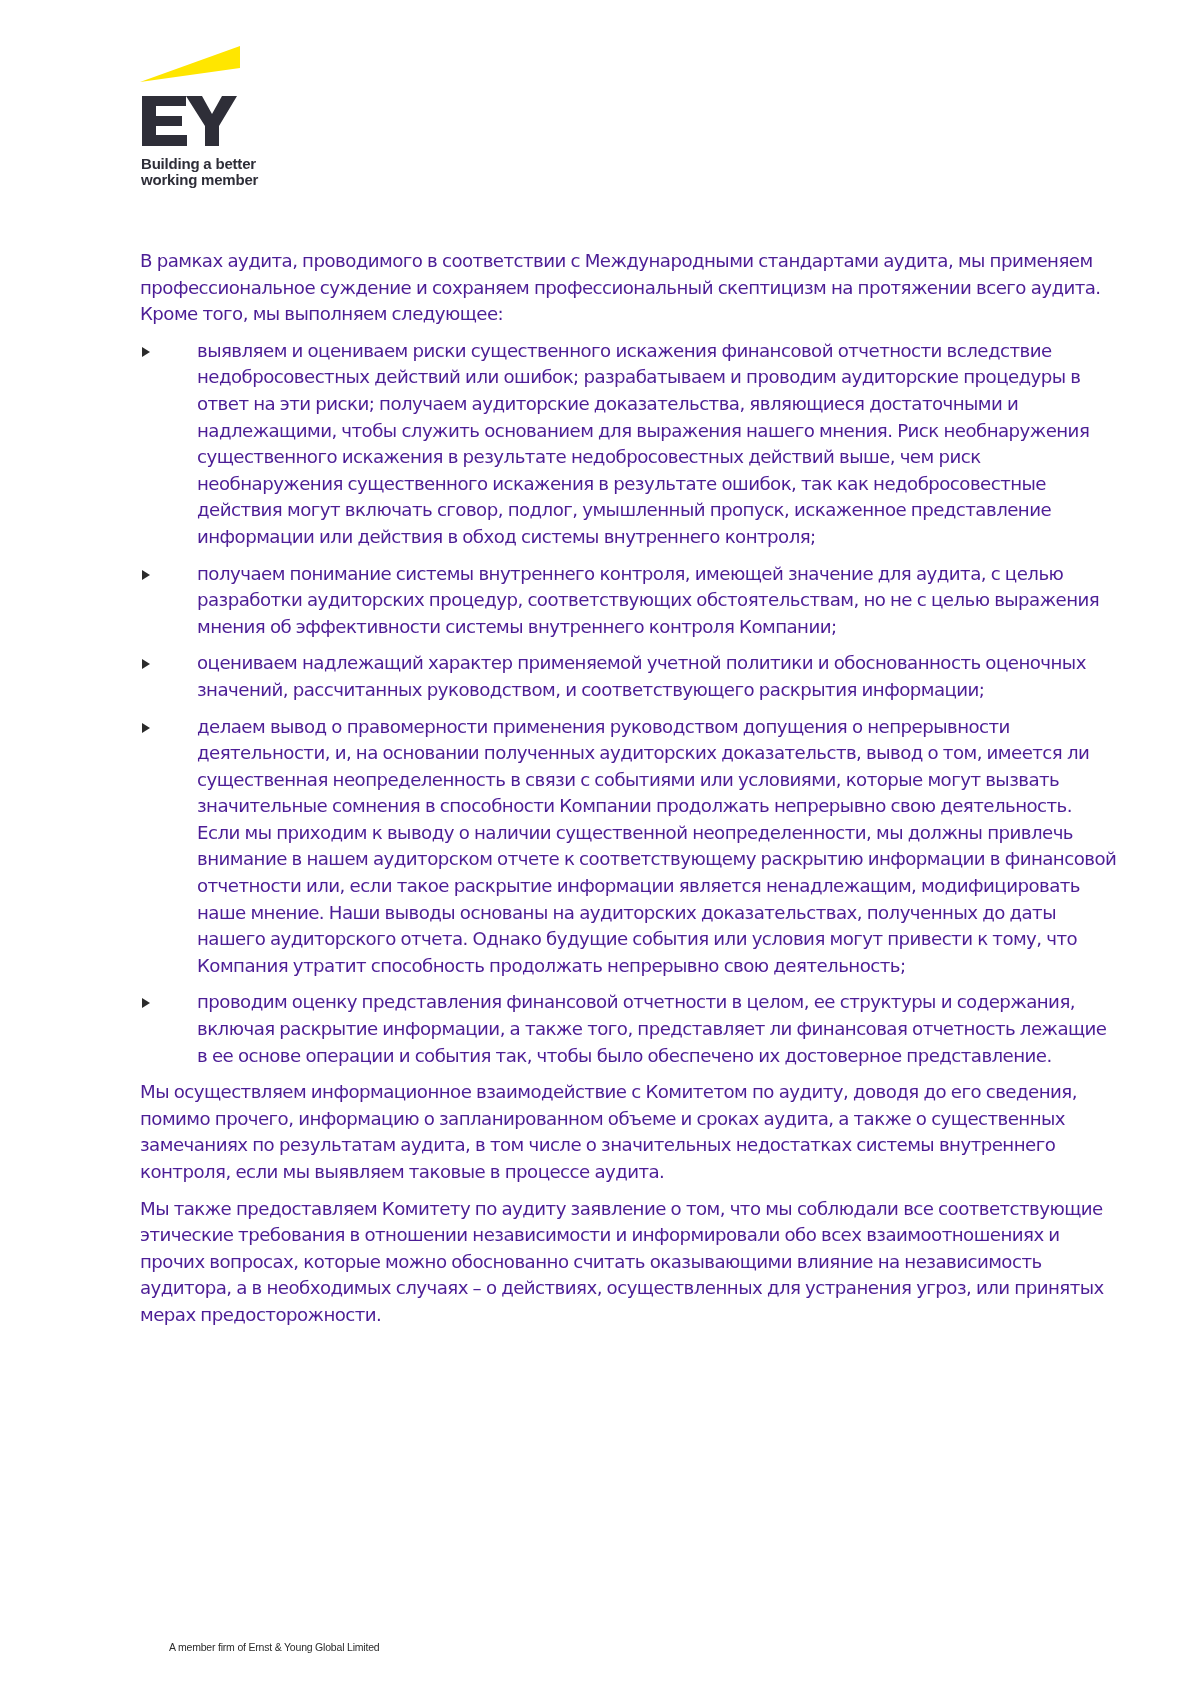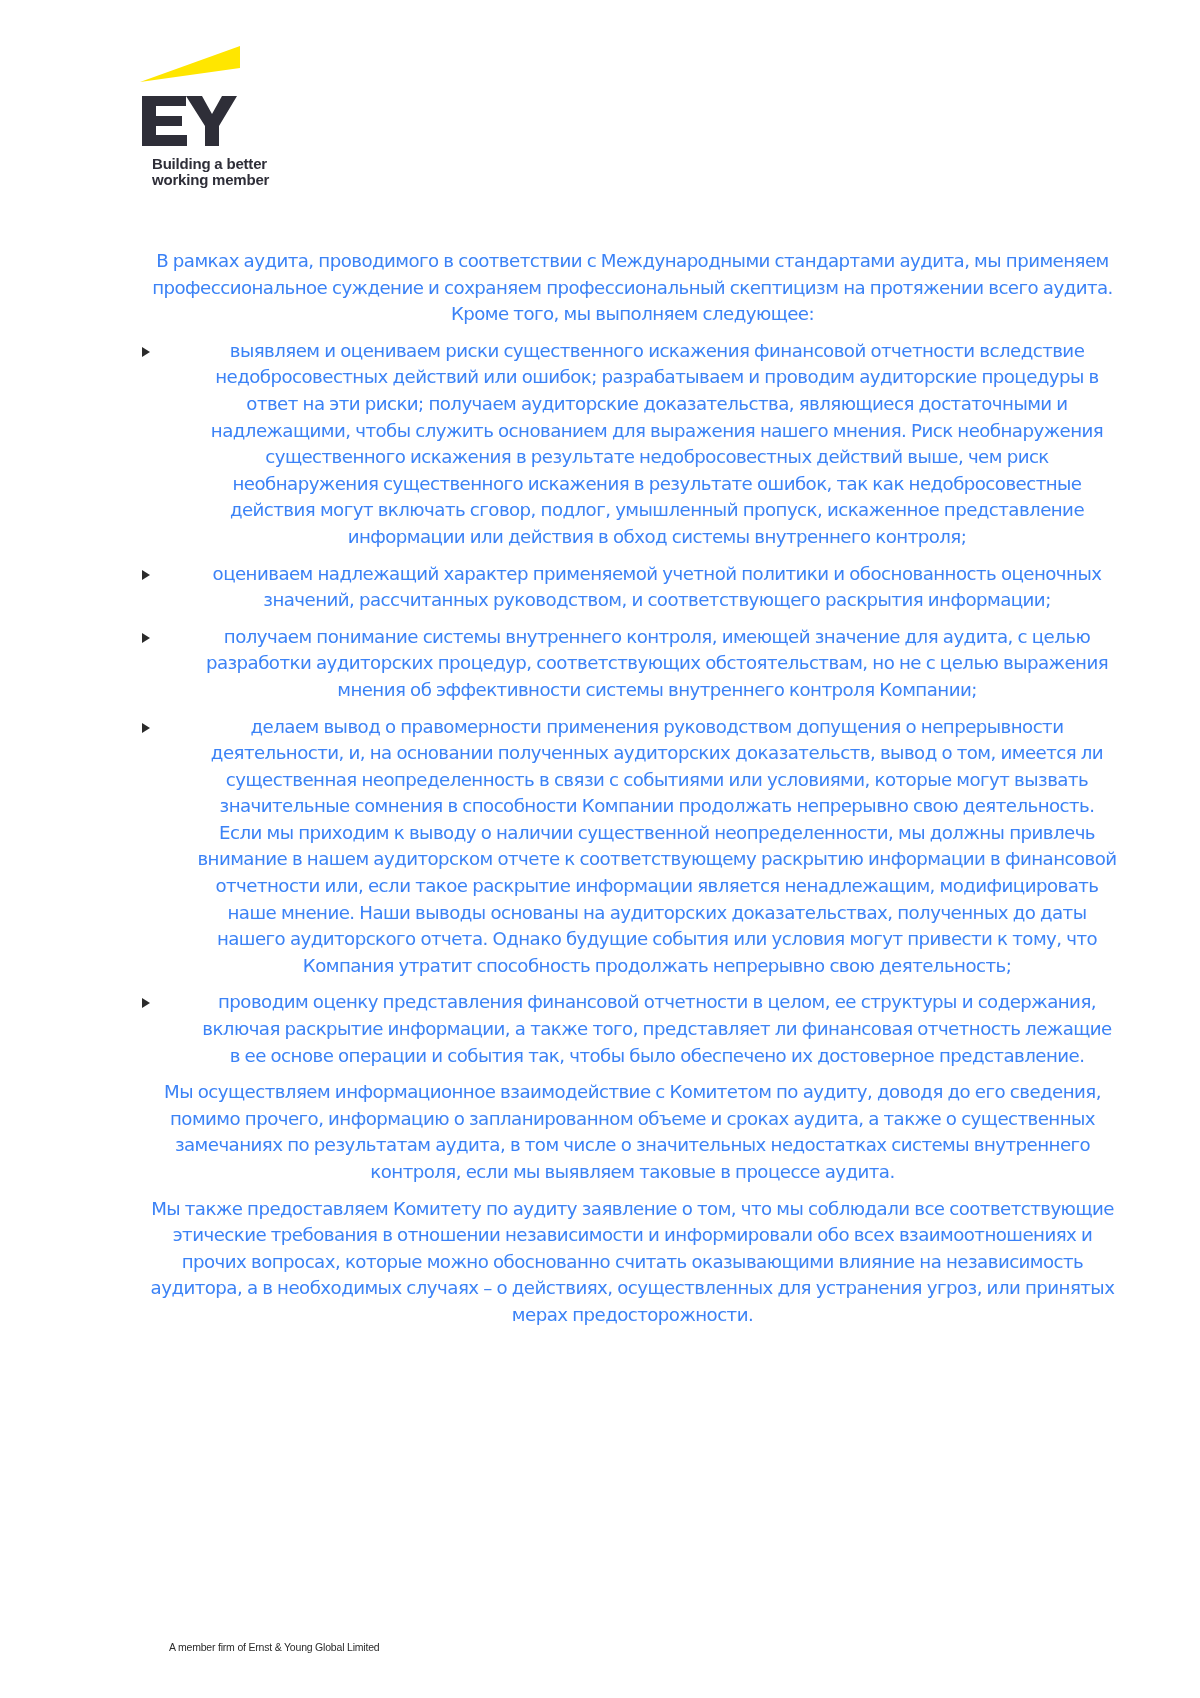--- a/index.html
+++ b/index.html
@@ -1,20 +1,20 @@
 <!DOCTYPE html>
 <html><head>
   <meta charset="utf-8">
   <style>
     html, body { margin: 0; padding: 0; background: #ffffff; }
     body { width: 1200px; height: 1698px; position: relative; overflow: hidden; color: #2b2b2b; font-family: "DejaVu Sans Condensed", "Liberation Sans", sans-serif; }
     .logo { position: absolute; left: 140px; top: 44px; width: 140px; height: 150px; }
     .logo svg { display: block; }
-    .logo-tag { position: absolute; left: 152px; top: 156px; font-family: "Liberation Sans", sans-serif; font-weight: bold; font-size: 15px; line-height: 16px; color: #2e2e38; letter-spacing: -0.2px; }
-    .content { position: absolute; left: 140px; top: 248px; width: 985px; font-family: "DejaVu Sans", sans-serif; font-size: 18.2px; line-height: 26.6px; letter-spacing: -0.55px; word-spacing: -0.5px; color: #3b82f6; text-align: center; }
+    .logo-tag { position: absolute; left: 141px; top: 156px; font-family: "Liberation Sans", sans-serif; font-weight: bold; font-size: 15px; line-height: 16px; color: #2e2e38; letter-spacing: -0.2px; }
+    .content { position: absolute; left: 140px; top: 248px; width: 985px; font-family: "DejaVu Sans", sans-serif; font-size: 18.2px; line-height: 26.6px; letter-spacing: -0.55px; word-spacing: -0.5px; color: #4c1d95; }
     .para { margin: 0 0 10px 0; }
     .list { list-style: none; margin: 0 8px 10px 0; padding: 0; }
     .list-item { position: relative; padding-left: 57px; margin-bottom: 10px; }
     .bullet { position: absolute; left: 2px; top: 9px; width: 0; height: 0; border-top: 5px solid transparent; border-bottom: 5px solid transparent; border-left: 8px solid #2b2b2b; }
     .footer { position: absolute; left: 143px; top: 1641px; font-family: "Liberation Sans", sans-serif; font-size: 10.5px; color: #2b2b2b; letter-spacing: -0.2px; margin-left: 26px; }
   </style>
 </head>
 <body>
 
 <div class="logo">
@@ -33,25 +33,25 @@
 
 <div class="content">
   <p class="para">В рамках аудита, проводимого в соответствии с Международными стандартами аудита, мы применяем профессиональное суждение и сохраняем профессиональный скептицизм на протяжении всего аудита. Кроме того, мы выполняем следующее:</p>
   <ul class="list">
     <li class="list-item">
       <span class="bullet"></span>
       <span>выявляем и оцениваем риски существенного искажения финансовой отчетности вследствие недобросовестных действий или ошибок; разрабатываем и проводим аудиторские процедуры в ответ на эти риски; получаем аудиторские доказательства, являющиеся достаточными и надлежащими, чтобы служить основанием для выражения нашего мнения. Риск необнаружения существенного искажения в результате недобросовестных действий выше, чем риск необнаружения существенного искажения в результате ошибок, так как недобросовестные действия могут включать сговор, подлог, умышленный пропуск, искаженное представление информации или действия в обход системы внутреннего контроля;</span>
     </li>
     <li class="list-item">
       <span class="bullet"></span>
-      <span>оцениваем надлежащий характер применяемой учетной политики и обоснованность оценочных значений, рассчитанных руководством, и соответствующего раскрытия информации;</span>
+      <span>получаем понимание системы внутреннего контроля, имеющей значение для аудита, с целью разработки аудиторских процедур, соответствующих обстоятельствам, но не с целью выражения мнения об эффективности системы внутреннего контроля Компании;</span>
     </li>
     <li class="list-item">
       <span class="bullet"></span>
-      <span>получаем понимание системы внутреннего контроля, имеющей значение для аудита, с целью разработки аудиторских процедур, соответствующих обстоятельствам, но не с целью выражения мнения об эффективности системы внутреннего контроля Компании;</span>
+      <span>оцениваем надлежащий характер применяемой учетной политики и обоснованность оценочных значений, рассчитанных руководством, и соответствующего раскрытия информации;</span>
     </li>
     <li class="list-item">
       <span class="bullet"></span>
       <span>делаем вывод о правомерности применения руководством допущения о непрерывности деятельности, и, на основании полученных аудиторских доказательств, вывод о том, имеется ли существенная неопределенность в связи с событиями или условиями, которые могут вызвать значительные сомнения в способности Компании продолжать непрерывно свою деятельность. Если мы приходим к выводу о наличии существенной неопределенности, мы должны привлечь внимание в нашем аудиторском отчете к соответствующему раскрытию информации в финансовой отчетности или, если такое раскрытие информации является ненадлежащим, модифицировать наше мнение. Наши выводы основаны на аудиторских доказательствах, полученных до даты нашего аудиторского отчета. Однако будущие события или условия могут привести к тому, что Компания утратит способность продолжать непрерывно свою деятельность;</span>
     </li>
     <li class="list-item">
       <span class="bullet"></span>
       <span>проводим оценку представления финансовой отчетности в целом, ее структуры и содержания, включая раскрытие информации, а также того, представляет ли финансовая отчетность лежащие в ее основе операции и события так, чтобы было обеспечено их достоверное представление.</span>
     </li>
   </ul>

